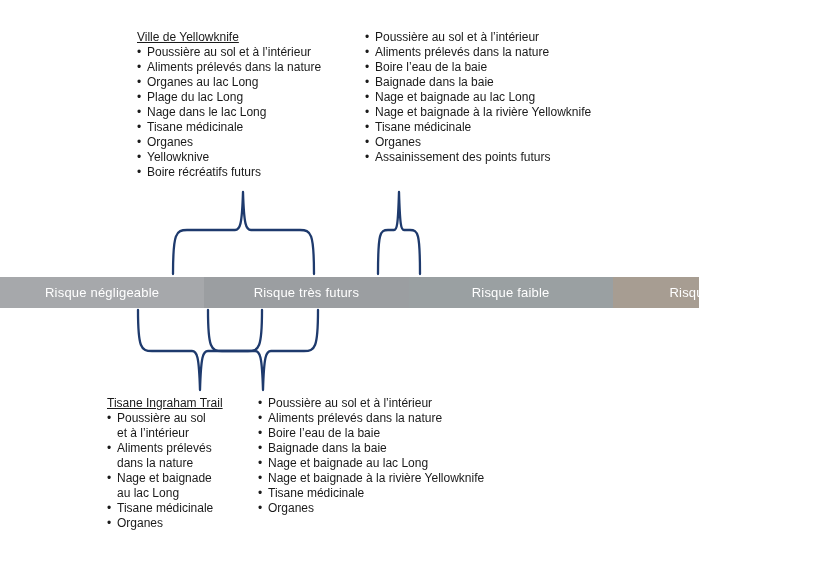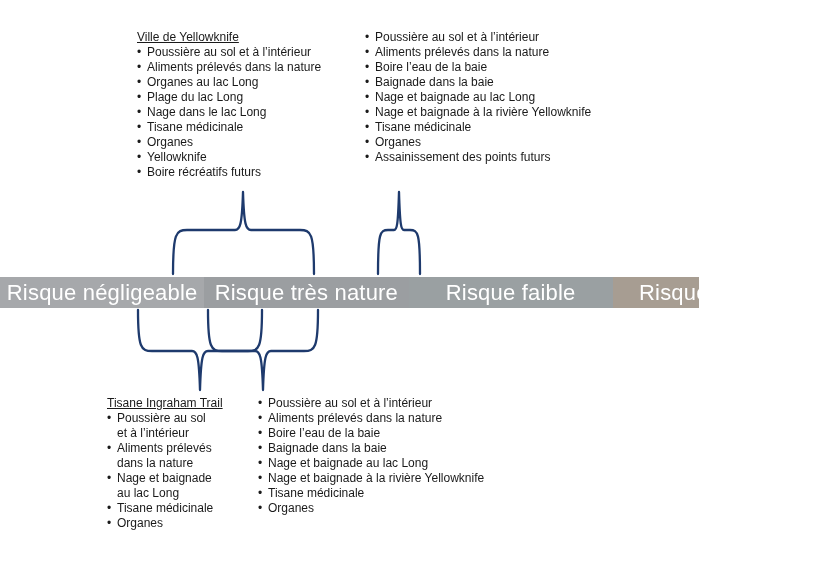--- a/index.html
+++ b/index.html
@@ -38,21 +38,21 @@
     left:0;top:277px;
     width:817px;height:31px;
     display:flex;
   }
   .risk-seg{
     flex:1 1 25%;
     display:flex;align-items:center;justify-content:center;
   }
   .risk-seg .seg-label{
     color:#ffffff;
-    font-size:22px;
+    font-size:13px;
     letter-spacing:.2px;
   }
   
   .braces{
     position:absolute;left:0;top:0;
     width:817px;height:569px;
     pointer-events:none;
   }
   .braces path{
     fill:none;
@@ -92,21 +92,21 @@
         <div class="bullet-item">
           <span class="bullet">•</span>
           <span class="txt">Tisane médicinale</span>
         </div>
         <div class="bullet-item">
           <span class="bullet">•</span>
           <span class="txt">Organes</span>
         </div>
         <div class="bullet-item">
           <span class="bullet">•</span>
-          <span class="txt">Yellowknife</span>
+          <span class="txt">Yellowknive</span>
         </div>
         <div class="bullet-item">
           <span class="bullet">•</span>
           <span class="txt">Boire récréatifs futurs</span>
         </div>
       </div>
   </div>
 
   <div class="list-group group-ndilo">
     <div>
@@ -154,21 +154,21 @@
     <path d="M 378 274 C 378 233 380 230 388 230 L 394 230 C 397 230 398 225 399 192 C 400 225 401 230 404 230 L 410 230 C 418 230 420 233 420 274" stroke="#1e3a6d"></path>
     <path d="M 138 310 C 138 348 141 351 152 351 L 192 351 C 197 351 199 356 200 390 C 201 356 203 351 208 351 L 248 351 C 259 351 262 348 262 310" stroke="#1e3a6d"></path>
     <path d="M 208 310 C 208 348 211 351 222 351 L 255 351 C 260 351 262 356 263 390 C 264 356 266 351 271 351 L 304 351 C 315 351 318 348 318 310" stroke="#1e3a6d"></path>
   </svg>
 
   <div class="risk-bar">
     <div class="risk-seg" style="background: rgb(166, 168, 171);">
       <span class="seg-label">Risque négligeable</span>
     </div>
     <div class="risk-seg" style="background: rgb(155, 158, 161);">
-      <span class="seg-label">Risque très nature</span>
+      <span class="seg-label">Risque très futurs</span>
     </div>
     <div class="risk-seg" style="background: rgb(154, 160, 162);">
       <span class="seg-label">Risque faible</span>
     </div>
     <div class="risk-seg" style="background: rgb(167, 157, 146);">
       <span class="seg-label">Risque modéré</span>
     </div>
   </div>
 
   <div class="list-group group-route">

